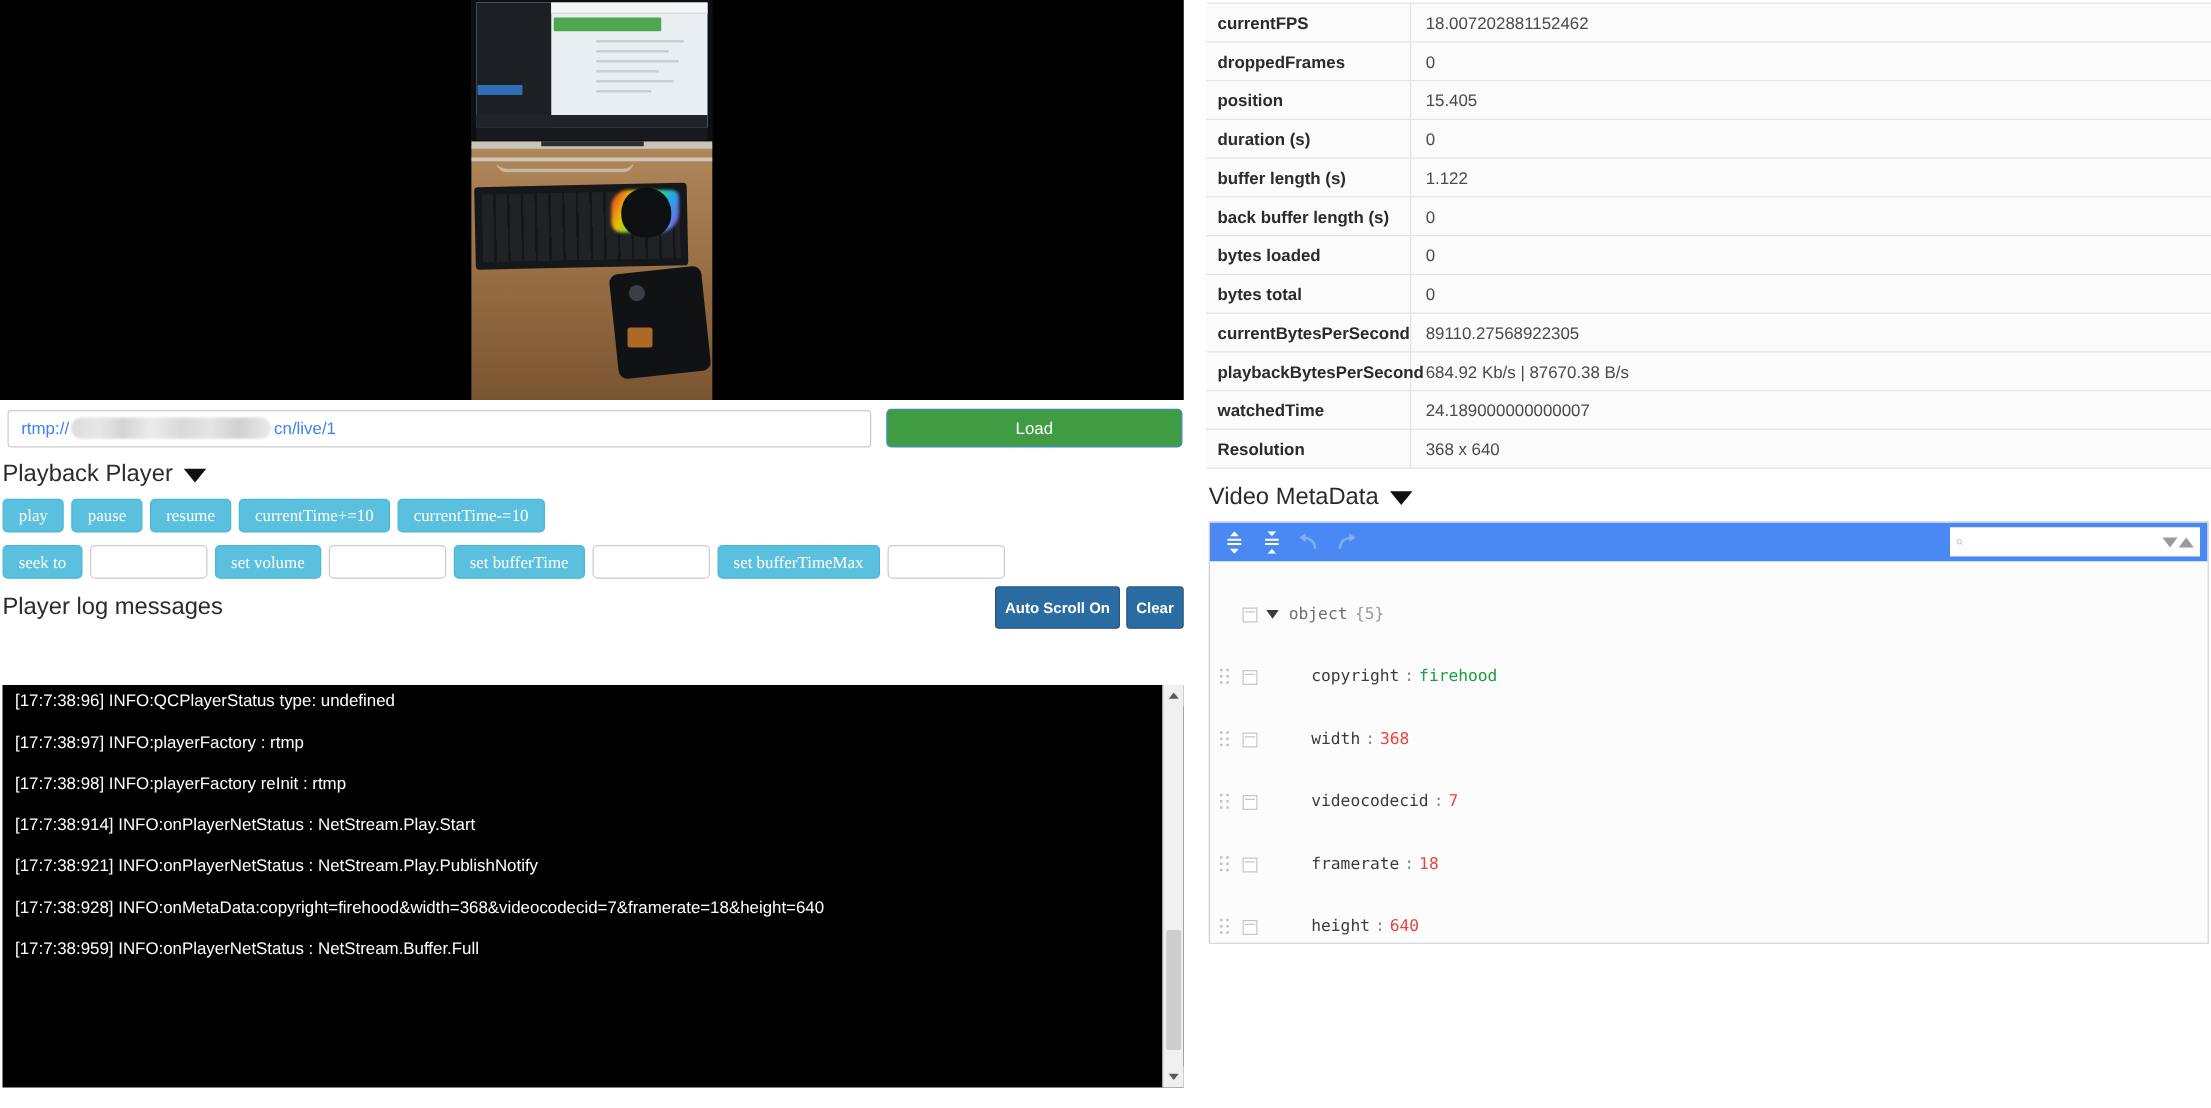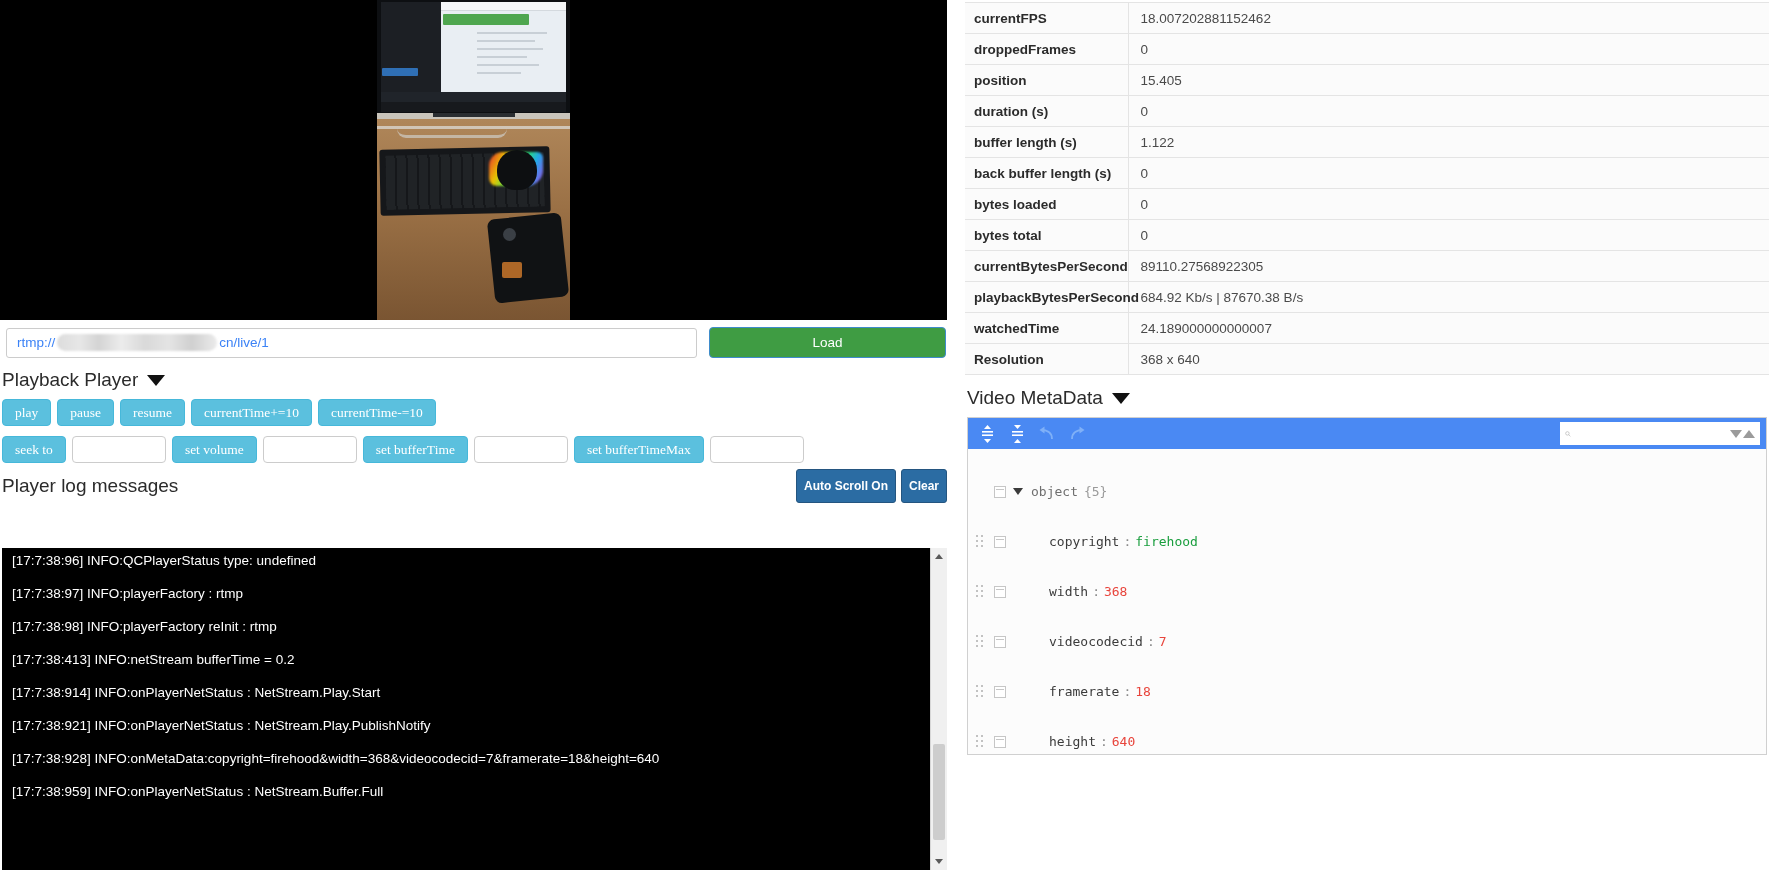--- a/index.html
+++ b/index.html
@@ -472,21 +472,20 @@
         <div class="btn-blue">Auto Scroll On</div>
         <div class="btn-blue">Clear</div>
       </div>
     </div>
 
     <div id="log-console">
       <div id="log-list">
         <div class="log-line">[17:7:38:96] INFO:QCPlayerStatus type: undefined</div>
         <div class="log-line">[17:7:38:97] INFO:playerFactory : rtmp</div>
         <div class="log-line">[17:7:38:98] INFO:playerFactory reInit : rtmp</div>
-        <div class="log-line">[17:7:38:413] INFO:netStream bufferTime = 0.2</div>
         <div class="log-line">[17:7:38:914] INFO:onPlayerNetStatus : NetStream.Play.Start</div>
         <div class="log-line">[17:7:38:921] INFO:onPlayerNetStatus : NetStream.Play.PublishNotify</div>
         <div class="log-line">[17:7:38:928] INFO:onMetaData:copyright=firehood&amp;width=368&amp;videocodecid=7&amp;framerate=18&amp;height=640</div>
         <div class="log-line">[17:7:38:959] INFO:onPlayerNetStatus : NetStream.Buffer.Full</div>
       </div>
       <div id="log-scrollbar">
         <div class="sb-arrow up">
           <span class="sb-tri-up"></span>
         </div>
         <div id="sb-thumb"></div>

